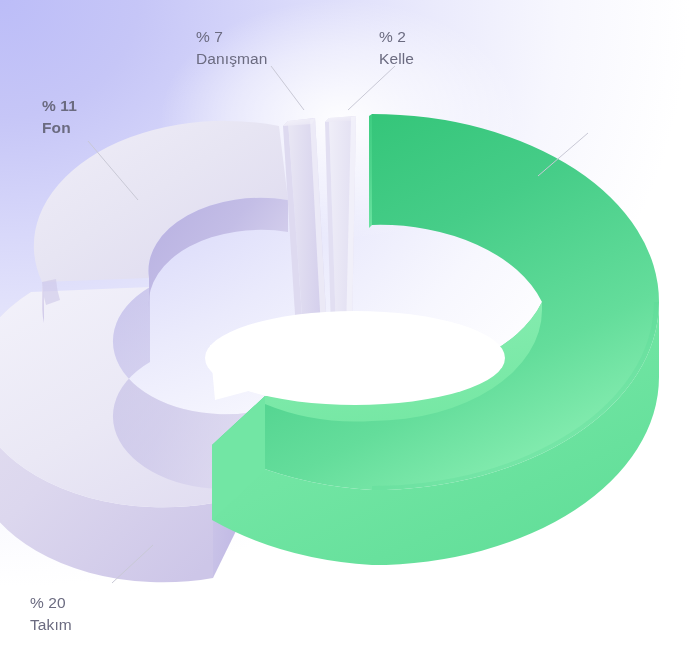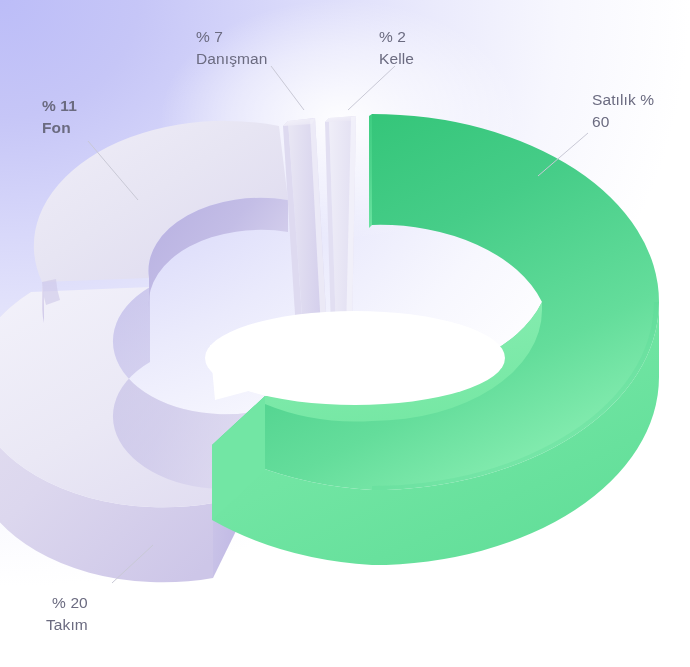--- a/index.html
+++ b/index.html
@@ -39,21 +39,21 @@
     font-size: 15.5px;
     line-height: 22px;
     color: #6b6b80;
     white-space: pre-line;
     letter-spacing: 0.1px;
   }
   #label-danisman { left: 196px; top: 26px; }
   #label-kelle    { left: 379px; top: 26px; }
   #label-fon      { left: 42px;  top: 95px; font-weight: bold; }
   #label-satilik  { left: 592px; top: 89px; width: 84px; }
-  #label-takim    { left: 46px;  top: 592px; text-align: right; }
+  #label-takim    { left: 30px;  top: 592px; }
 </style>
 </head>
 <body>
 
 <div id="chart-root">
 
   <svg id="chart-svg" viewBox="0 0 690 667">
     <defs>
 
       <linearGradient id="gGreenTop" x1="0.15" y1="0" x2="0.75" y2="1">
@@ -254,19 +254,17 @@
 
   <div class="callout" id="label-danisman">% 7
 Danışman</div>
 
   <div class="callout" id="label-kelle">% 2
 Kelle</div>
 
   <div class="callout" id="label-fon">% 11
 Fon</div>
 
-  <div class="callout" id="label-satilik">Satılık %
-60</div>
 
   <div class="callout" id="label-takim">% 20
 Takım</div>
 
 </div>
 
 </body></html>

